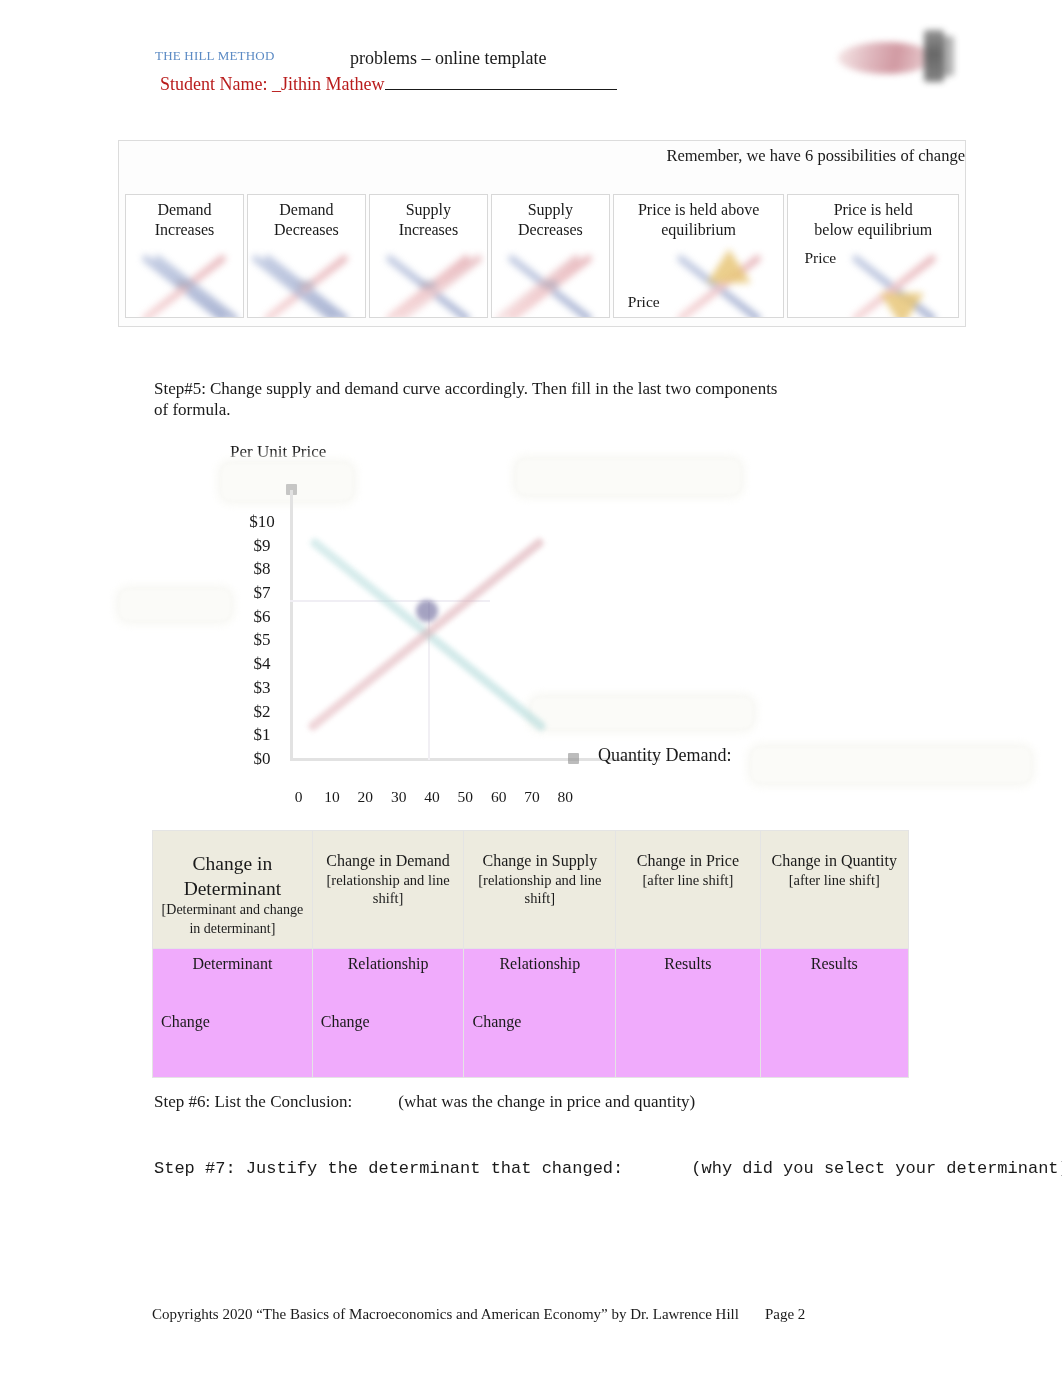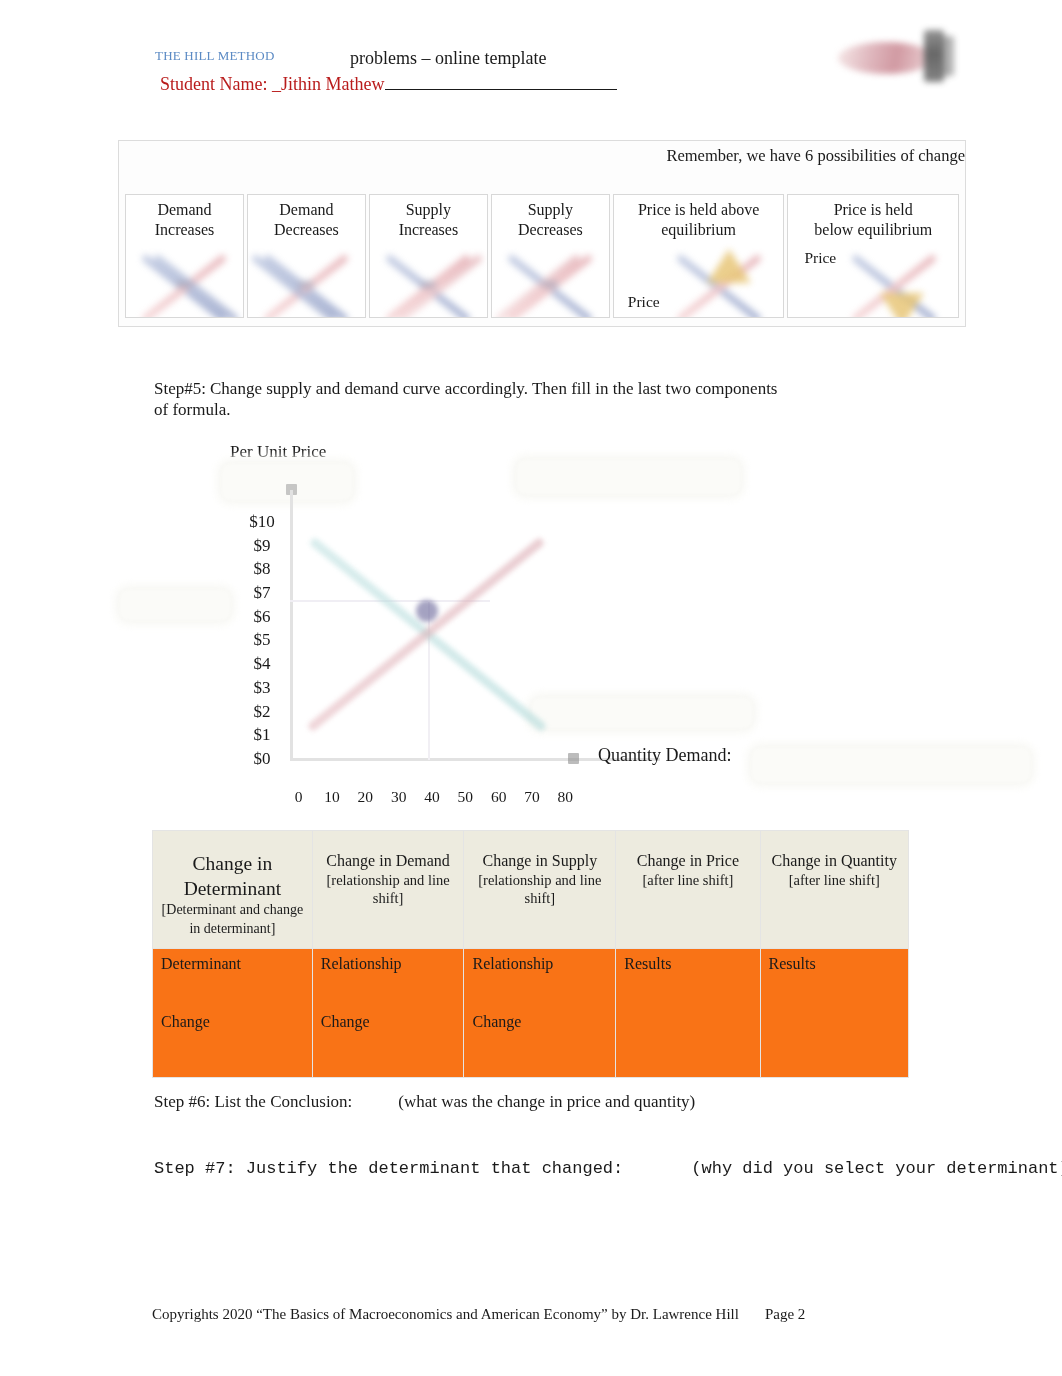--- a/index.html
+++ b/index.html
@@ -85,21 +85,21 @@
   .qd{position:absolute;left:488px;top:305px;font-size:18px;color:#1a1a1a;white-space:nowrap;}
 
   
   .dtable{position:absolute;left:152px;top:830px;width:757px;border-collapse:collapse;}
   .dtable td{border:1px solid #e4e4e4;vertical-align:top;}
   .dtable .hd{background:#edebdf;text-align:center;padding:20px 6px 10px;}
   .hd .t1{font-size:16px;line-height:20px;color:#1a1a1a;}
   .hd .t2{font-size:14.5px;line-height:18px;color:#1a1a1a;}
   .dtable .hd.big .t1{font-size:19.5px;line-height:25px;}
   .dtable .hd.big .t2{font-size:14px;line-height:18.5px;}
-  .dtable .bd{background:#f97316;height:118px;padding:6px 8px 4px;position:relative;}
+  .dtable .bd{background:#f0abfc;height:118px;padding:6px 8px 4px;position:relative;text-align:center;}
   .bd .a{font-size:16px;color:#1a1a1a;display:block;}
   .bd .b{font-size:16px;color:#1a1a1a;position:absolute;left:8px;top:64px;}
 
   
   .step6{position:absolute;left:154px;top:1092px;font-size:17px;color:#1a1a1a;white-space:nowrap;}
   .step7{position:absolute;left:154px;top:1159px;font-size:17px;color:#1a1a1a;white-space:nowrap;font-family:Liberation Mono, monospace;}
   .gap-a{display:inline-block;width:46px;}
   .gap-b{display:inline-block;width:68px;}
 
   .footer{position:absolute;left:152px;top:1306px;font-size:15px;color:#1a1a1a;white-space:nowrap;}

